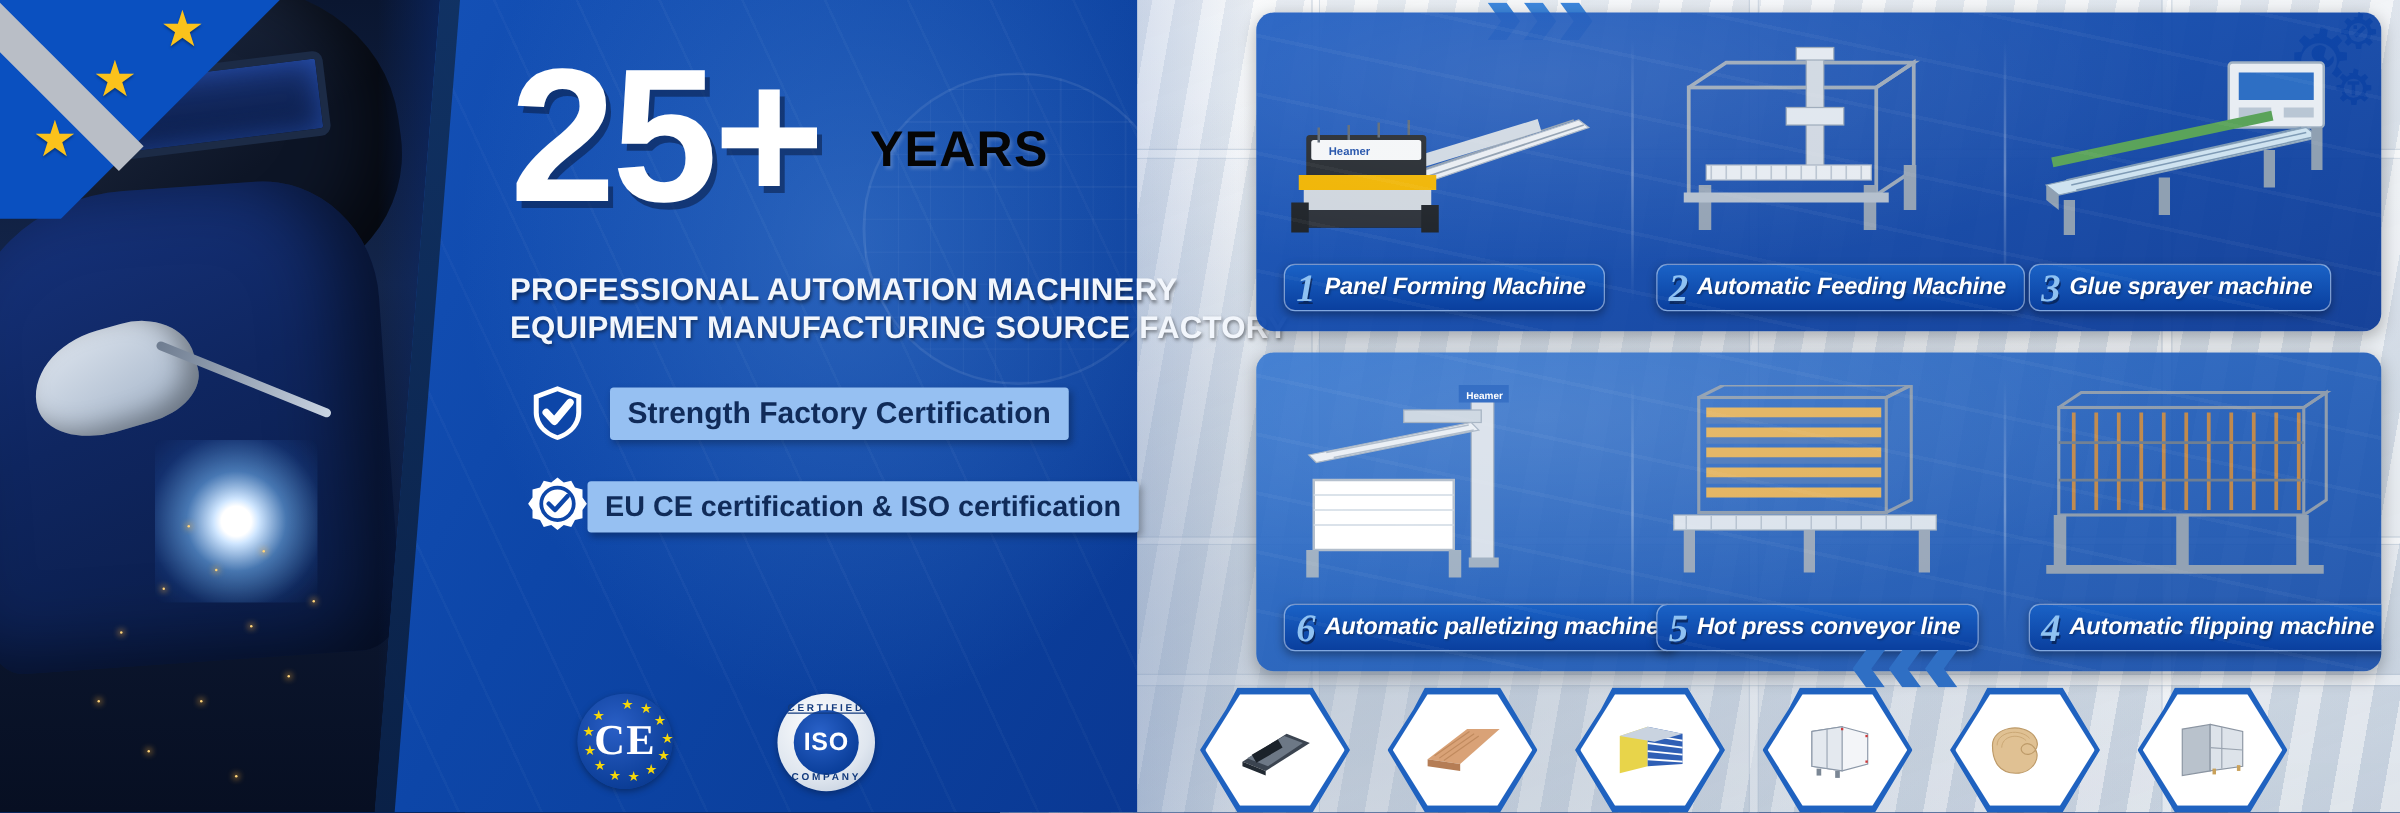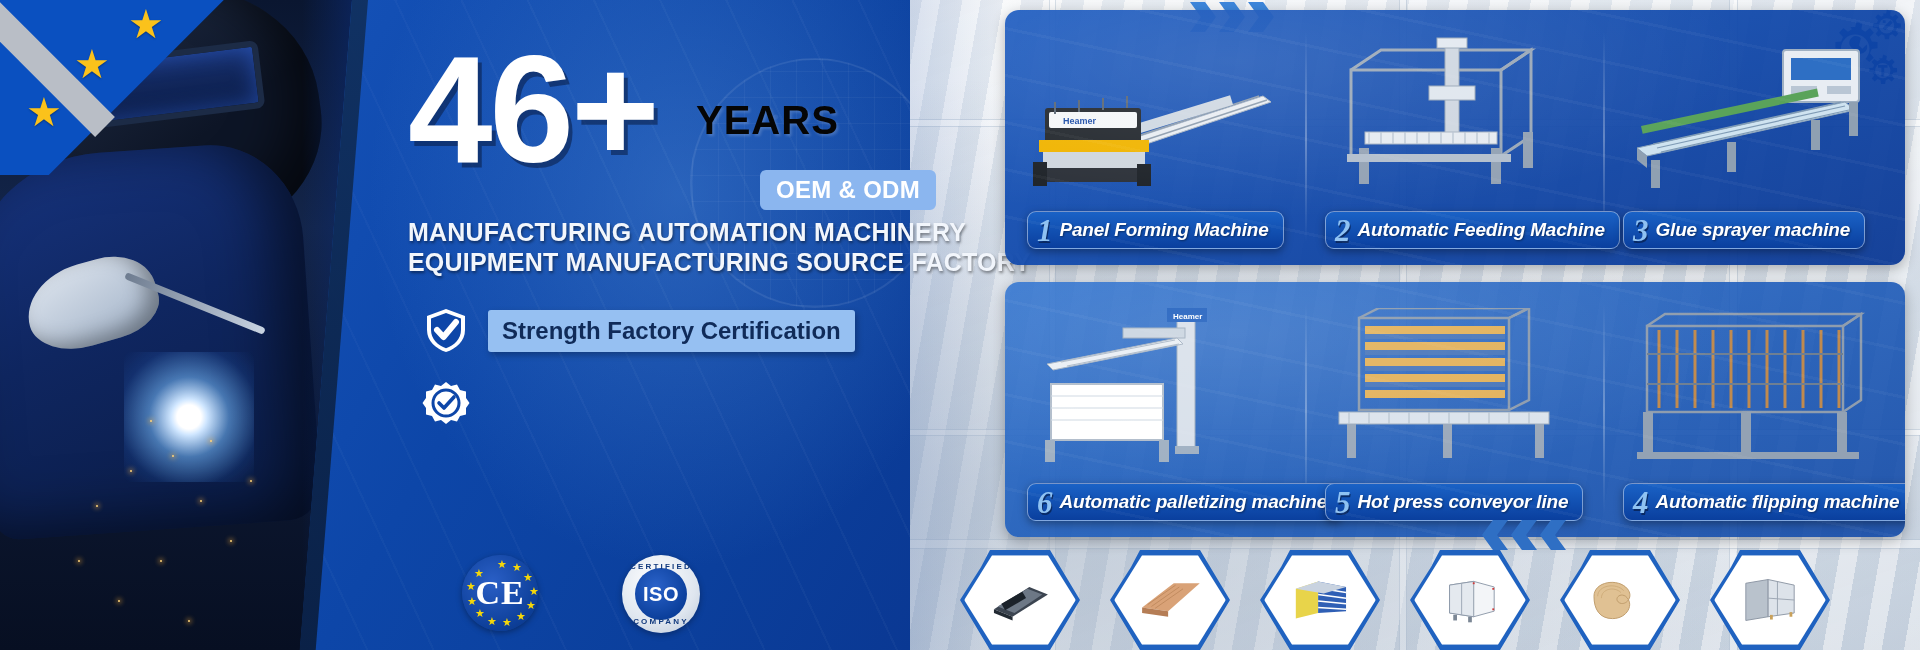--- a/index.html
+++ b/index.html
@@ -194,21 +194,21 @@
   .iso-inner{
     width:52px; height:52px; border-radius:50%;
     background:radial-gradient(circle at 40% 35%, #2a62c9, #0b3f9b 72%);
     display:flex; align-items:center; justify-content:center;
     color:#fff; font-weight:700; font-size:20px; letter-spacing:.5px;
   }
   .iso-top,.iso-bot{
     position:absolute; left:0; width:100%; text-align:center;
     color:#123a7e; font-size:8px; font-weight:700; letter-spacing:2.2px;
   }
-  .iso-top{ top:7px; } .iso-bot{ bottom:7px;margin-top:20px; }
+  .iso-top{ top:7px;text-decoration:underline; } .iso-bot{ bottom:7px;margin-top:20px; }
 
   
   .grid-wrap{ position:absolute; left:1005px; top:10px; width:900px; height:525px; }
   .grid-row{
     position:absolute; left:0; width:900px; height:255px; border-radius:14px;
     background:linear-gradient(160deg, rgba(21,86,190,.94), rgba(10,56,148,.94));
     box-shadow:0 4px 14px rgba(0,0,0,.28);
     overflow:hidden;
   }
   .grid-row.r1{ top:0; }
@@ -325,27 +325,26 @@
   <div class="corner-ribbon">
 
     <div class="ribbon-blue"></div>
     <div class="ribbon-grey"></div>
     <span class="star" style="left:26px; top:92px;">★</span>
     <span class="star" style="left:74px; top:44px;">★</span>
     <span class="star" style="left:128px; top:4px;">★</span>
   </div>
 
   <div class="headline">
-    <span class="big-num">46+</span>
+    <span class="big-num">25+</span>
     <span class="years">YEARS</span>
-    <span class="oem">OEM &amp; ODM</span>
   </div>
 
   <div class="subtitle">
-    <span>MANUFACTURING AUTOMATION MACHINERY</span>
+    <span>PROFESSIONAL AUTOMATION MACHINERY</span>
     <span>EQUIPMENT MANUFACTURING SOURCE FACTORY</span>
   </div>
 
   <div class="features">
 
     <div class="feature f1">
       <span class="f-icon">
         <svg viewBox="0 0 48 48" width="48" height="48">
           <path d="M24 3 L43 10 V24 C43 35 34 43 24 46 C14 43 5 35 5 24 V10 Z" fill="#ffffff"></path>
           <path d="M24 7 L39 12.5 V24 C39 33 32 39.6 24 42.2 C16 39.6 9 33 9 24 V12.5 Z" fill="#0d46a8"></path>
@@ -357,20 +356,21 @@
 
 
     <div class="feature f3">
       <span class="f-icon">
         <svg viewBox="0 0 48 48" width="48" height="48">
           <path d="M24 1 L29 5 L35 3.5 L38 9 L44 10.5 L44 17 L47.5 22 L44 27 L44 33.5 L38 35 L35 40.5 L29 39 L24 43 L19 39 L13 40.5 L10 35 L4 33.5 L4 27 L0.5 22 L4 17 L4 10.5 L10 9 L13 3.5 L19 5 Z" fill="#ffffff"></path>
           <circle cx="24" cy="22" r="13" fill="none" stroke="#0d46a8" stroke-width="3"></circle>
           <path d="M17 22 L22 27 L32 16" stroke="#0d46a8" stroke-width="3.6" fill="none" stroke-linecap="round" stroke-linejoin="round"></path>
         </svg>
       </span>
+      <span class="f-text">EU CE certification &amp; ISO certification</span>
     </div>
   </div>
 
   <div class="certs">
     <div class="ce-badge">
       <span class="ce-star" style="left:35px; top:4px;">★</span>
       <span class="ce-star" style="left:50px; top:7px;">★</span>
       <span class="ce-star" style="left:61px; top:17px;">★</span>
       <span class="ce-star" style="left:67px; top:31px;">★</span>
       <span class="ce-star" style="left:64px; top:45px;">★</span>

